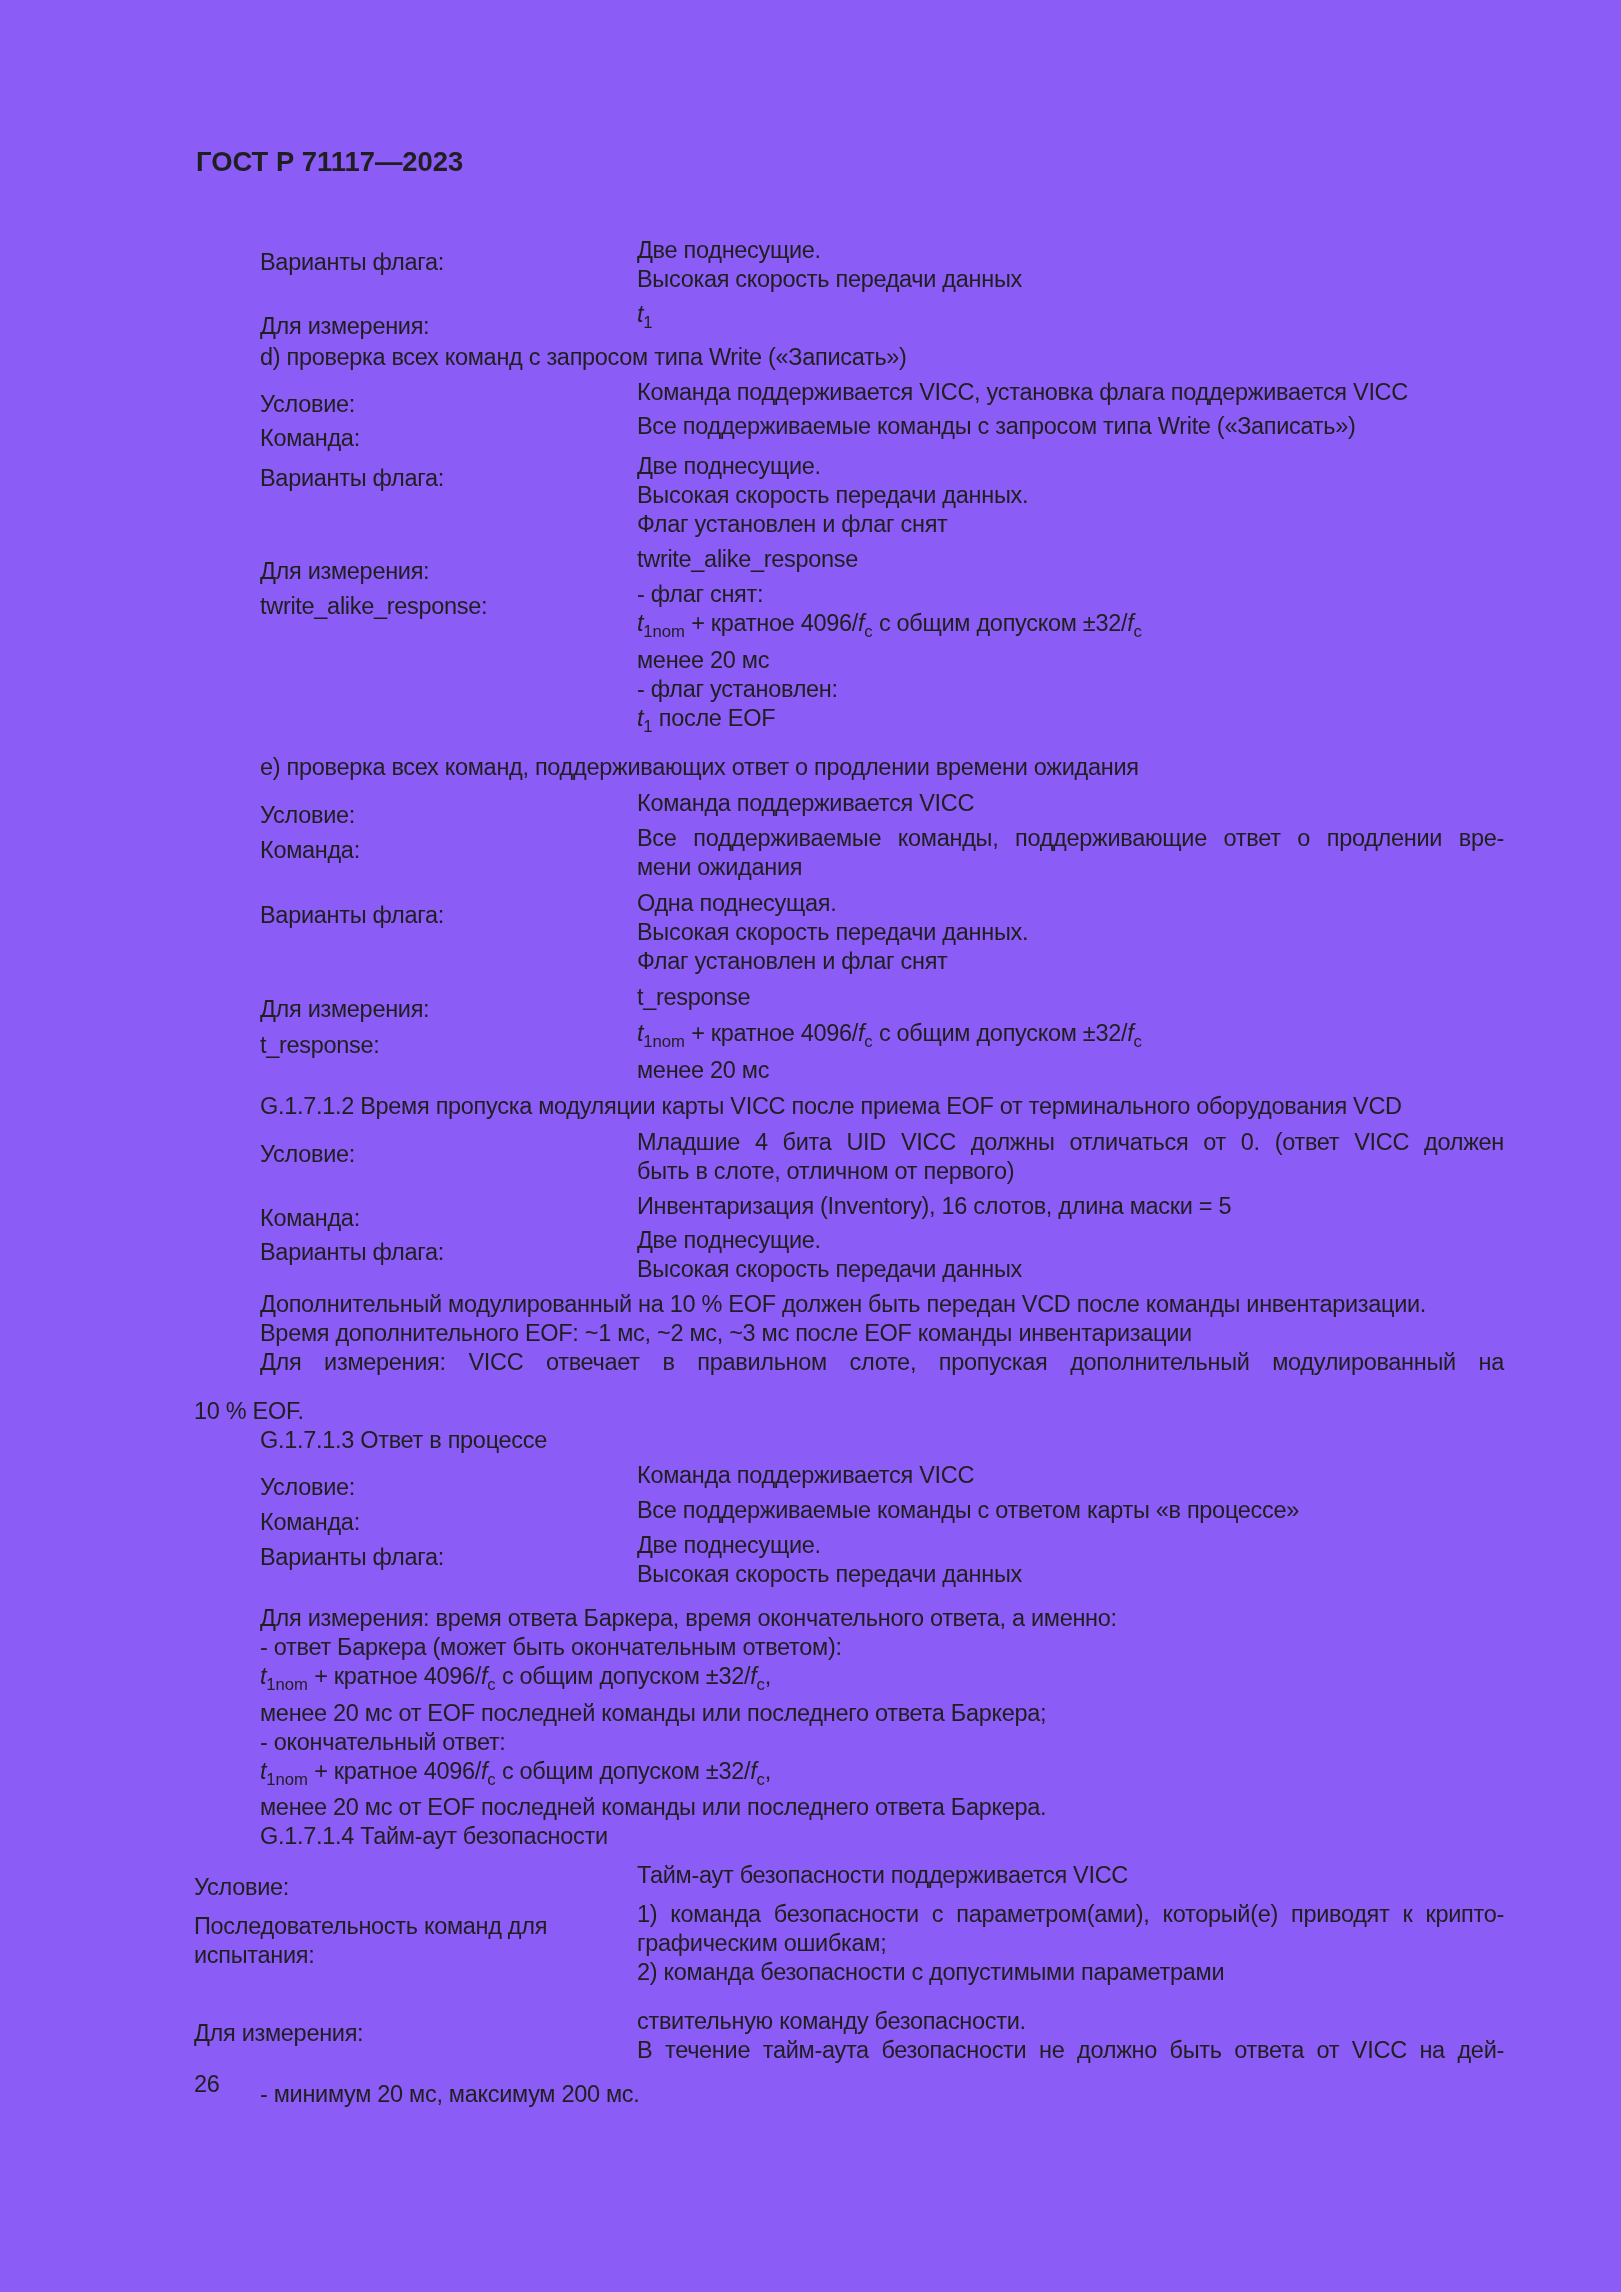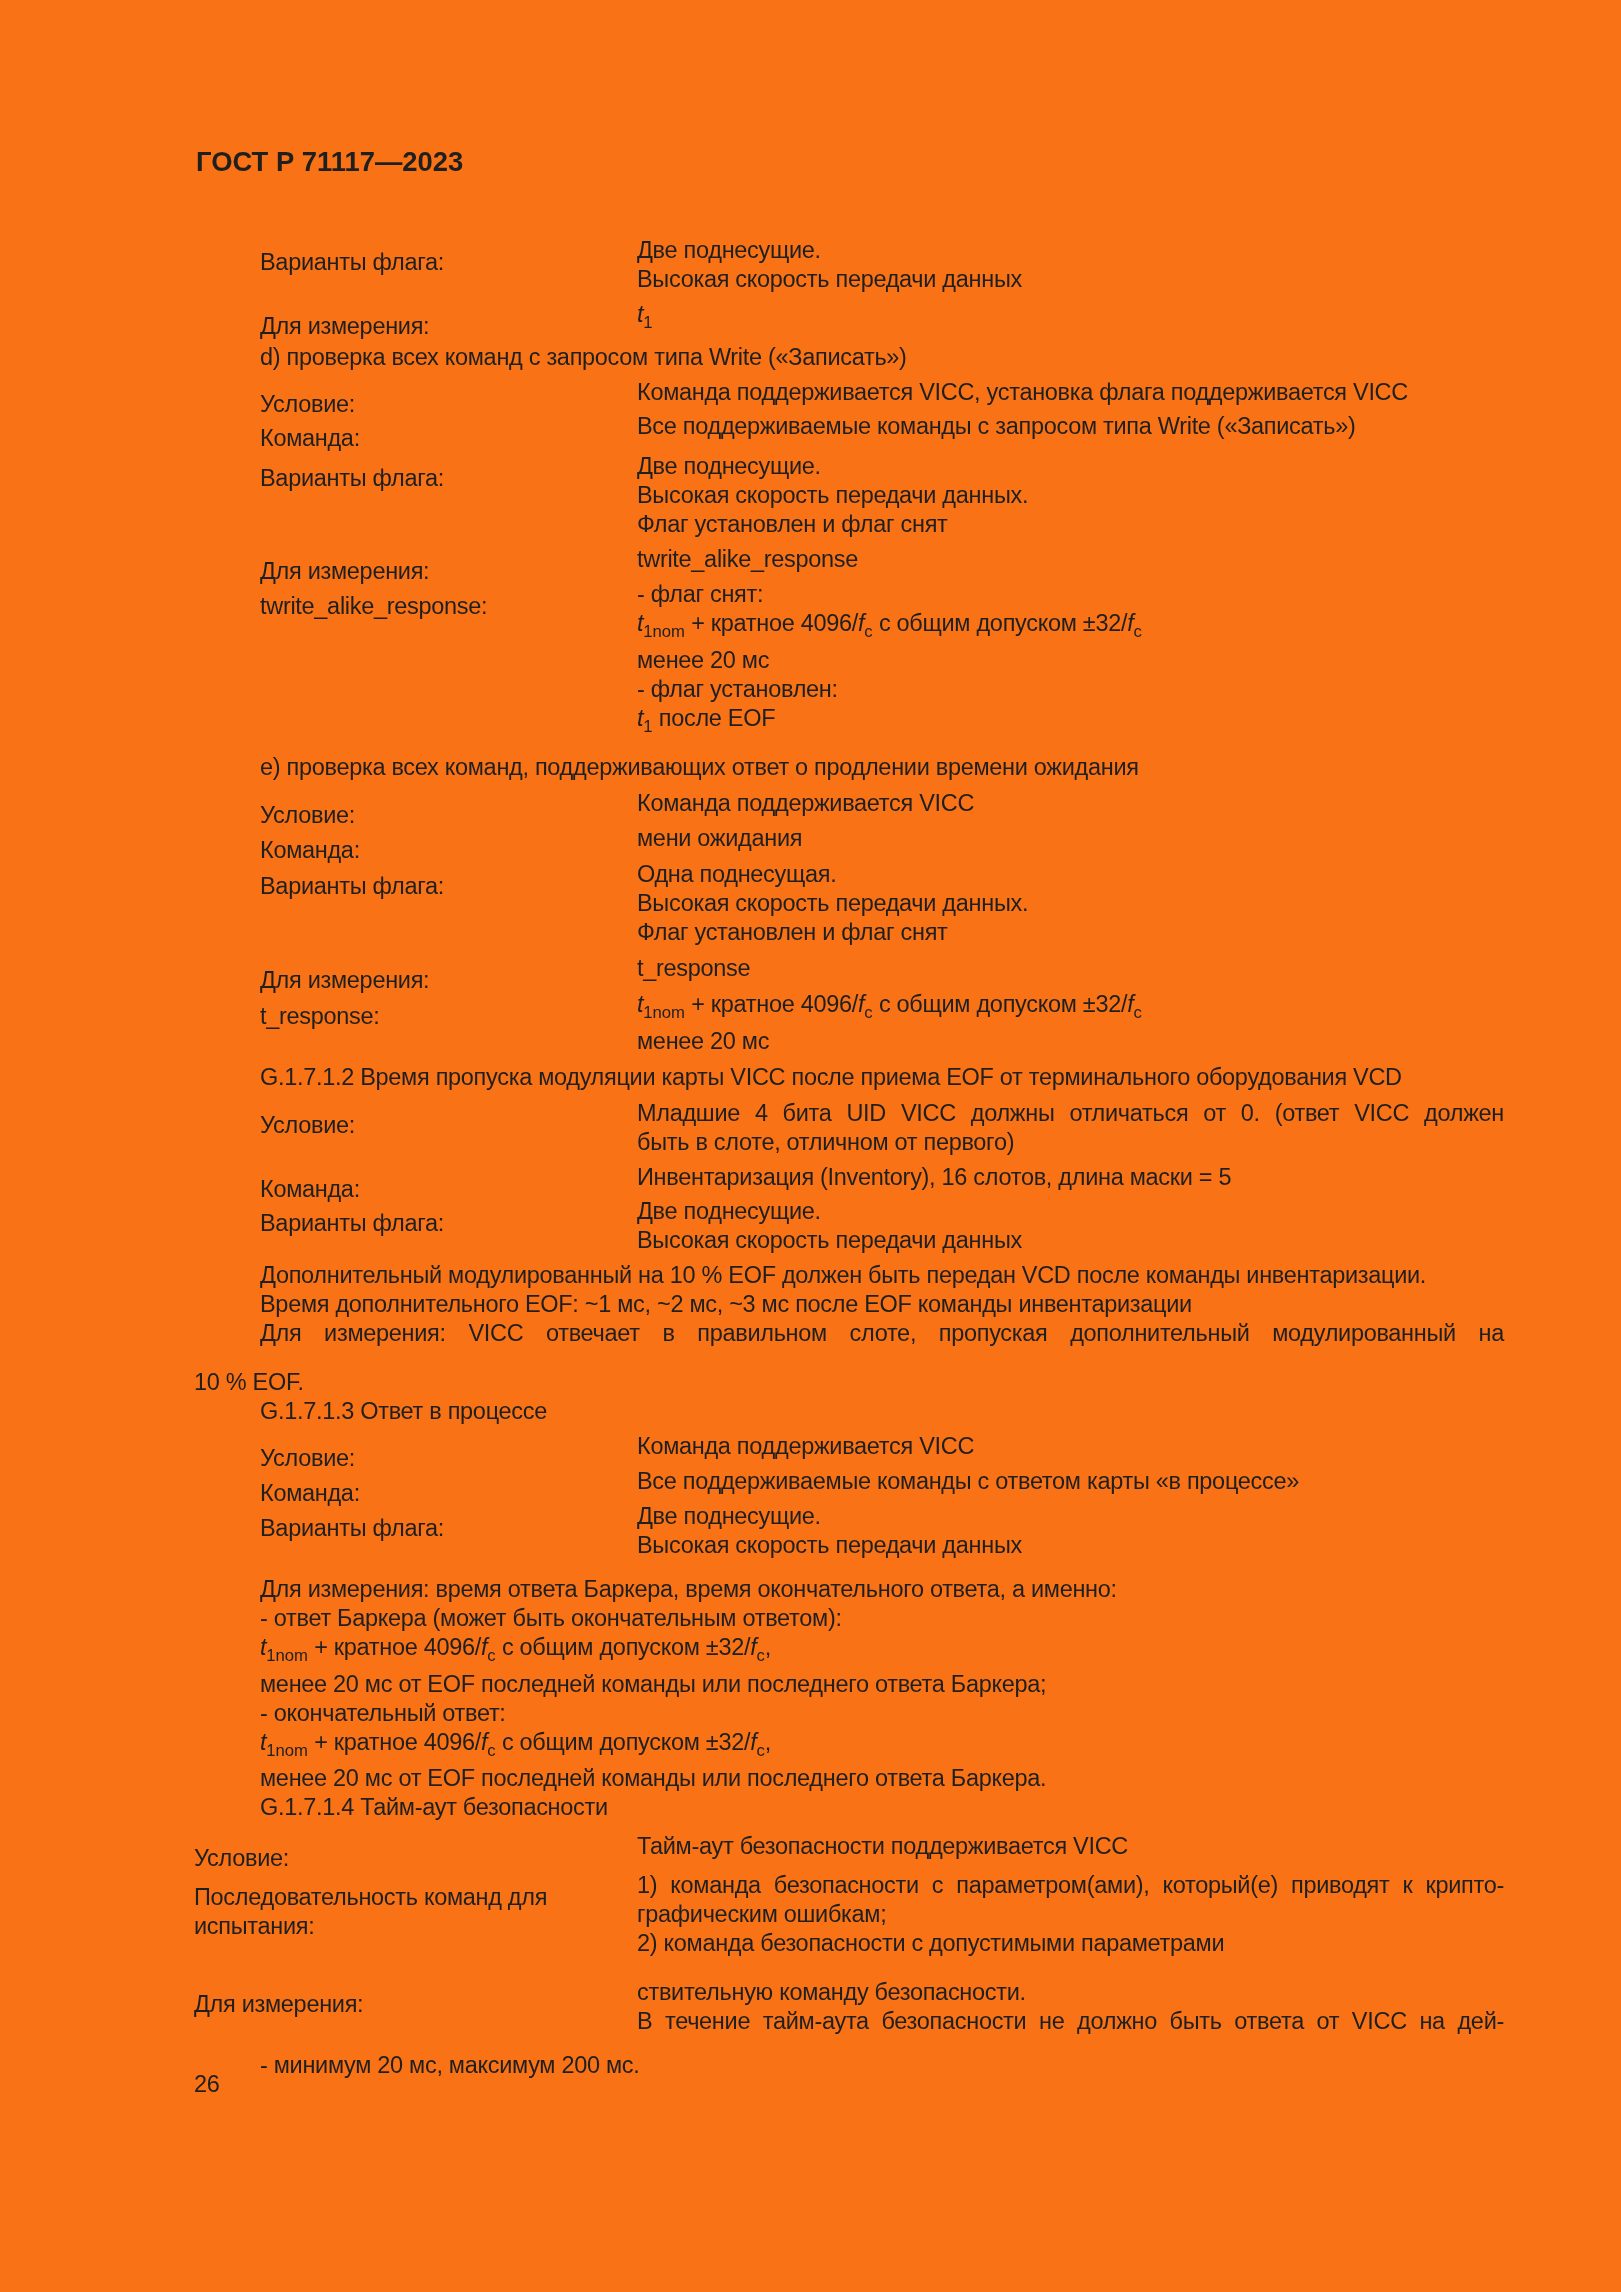--- a/index.html
+++ b/index.html
@@ -1,21 +1,21 @@
 <!DOCTYPE html>
 <html><head>
 <meta charset="utf-8">
 <style>
   html, body { margin: 0; padding: 0; background: #e8e8e8; }
   .page {
     position: relative;
     width: 1621px;
     height: 2293px;
     margin: 0 auto;
-    background: #f97316;
+    background: #8b5cf6;
     color: #1f1f1f;
     font-family: "Liberation Sans", "DejaVu Sans", sans-serif;
     font-size: 23.5px;
     line-height: 29px;
     letter-spacing: -0.3px;
     overflow: hidden;
   }
   .hdr {
     position: absolute;
     left: 196px;
@@ -136,20 +136,21 @@
         </div>
         <div class="val">
           <div class="ln">Команда поддерживается VICC</div>
         </div>
       </div>
       <div class="row b10">
         <div class="lbl">
           <div class="ln">Команда:</div>
         </div>
         <div class="val">
+          <div class="ln j">Все поддерживаемые команды, поддерживающие ответ о продлении вре-</div>
           <div class="ln">мени ожидания</div>
         </div>
       </div>
       <div class="row b11">
         <div class="lbl">
           <div class="ln">Варианты флага:</div>
         </div>
         <div class="val">
           <div class="ln">Одна поднесущая.</div>
           <div class="ln">Высокая скорость передачи данных.</div>

